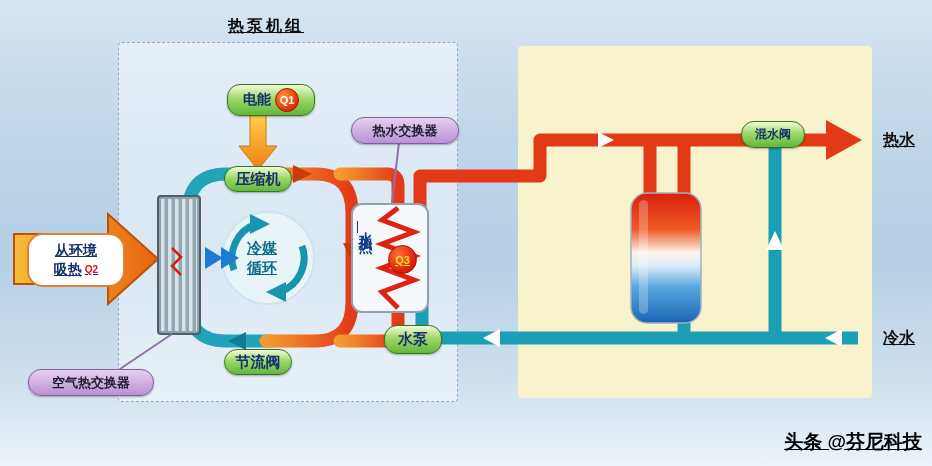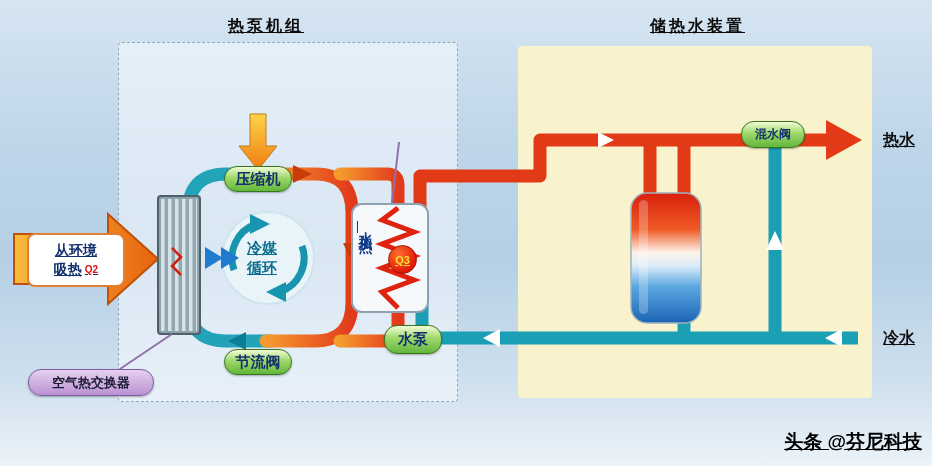--- a/index.html
+++ b/index.html
@@ -24,21 +24,21 @@
   .electric{left:227px;top:84px;width:86px;height:30px;font-size:14px;}
   .badge-q1{display:flex;align-items:center;justify-content:center;width:22px;height:22px;border-radius:50%;
     background:radial-gradient(circle at 35% 30%,#ff9030,#e02808 75%);color:#fff;font-size:11px;font-weight:bold;
     border:1px solid #a01800;}
   .compressor{left:224px;top:166px;width:66px;height:24px;}
   .throttle{left:224px;top:330px;width:66px;height:24px;margin-top:19px;}
   .pump{left:384px;top:325px;width:56px;height:27px;}
   .mixing{left:741px;top:121px;width:62px;height:25px;font-size:12px;}
   .air-ex{left:28px;top:369px;width:124px;height:25px;font-size:13px;}
   .water-ex{left:351px;top:117px;width:106px;height:25px;font-size:13px;}
-  .env-box{left:27px;top:233px;width:94px;height:50px;background:#ffffff;border:2px solid #e08030;border-radius:8px;
+  .env-box{left:27px;top:233px;width:94px;height:50px;background:#ffffff;border:2px solid #e08030;border-radius:16px;
     display:flex;flex-direction:column;align-items:center;justify-content:center;
     font-size:14px;font-weight:bold;color:#13306e;line-height:1.35;}
   .env-box .row{display:flex;align-items:center;gap:3px;}
   .q2{color:#e01010;font-size:10px;}
   .refrig-text{left:245px;top:238px;width:34px;font-size:15px;font-weight:bold;color:#0b6e8e;
     text-align:center;word-break:break-all;line-height:1.35;}
   .water-heating{left:357px;top:221px;writing-mode:vertical-rl;font-size:14px;font-weight:bold;
     color:#123a8a;letter-spacing:4px;}
   .q3-badge{left:388px;top:245px;width:27px;height:27px;border-radius:50%;
     background:radial-gradient(circle at 35% 30%,#ff7030,#df1808 72%);border:1px solid #a01000;
@@ -150,36 +150,40 @@
       <polyline points="398,208 382,220 414,232 382,244 414,256 382,268 414,280 382,292 398,308" stroke="#df2310" stroke-width="5" fill="none"></polyline>
     </g>
 
     <g stroke="#9070a8" stroke-width="2">
       <line x1="120" y1="369" x2="172" y2="334"></line>
       <line x1="399" y1="142" x2="392" y2="203"></line>
     </g>
   </svg>
 
   <div class="abs title t-left">热泵机组</div>
-  <div class="abs title t-right">储热水装置</div>
 
   <div class="abs env-box">
     <div class="row">从环境</div>
     <div class="row">
       <span>吸热</span>
       <span class="q2">Q2</span>
     </div>
   </div>
 
+  <div class="pill green electric">
+    <span>电能</span>
+    <span class="badge-q1">Q1</span>
+  </div>
   <div class="pill green compressor">压缩机</div>
   <div class="pill green throttle">节流阀</div>
   <div class="pill green pump">水泵</div>
   <div class="pill green mixing">混水阀</div>
 
   <div class="pill purple air-ex">空气热交换器</div>
+  <div class="pill purple water-ex">热水交换器</div>
 
   <div class="abs refrig-text">冷媒循环</div>
   <div class="abs water-heating">水加热</div>
   <div class="abs q3-badge">Q3</div>
   <div class="abs flow-label hot-label">热水</div>
   <div class="abs flow-label cold-label">冷水</div>
 
   <div class="abs watermark">头条 @芬尼科技</div>
 
 </div>

